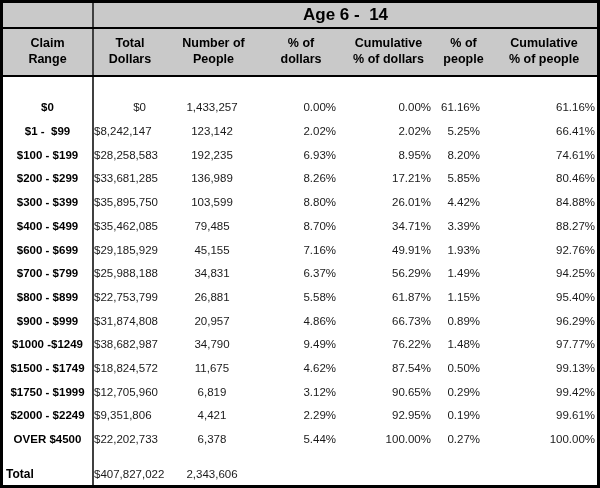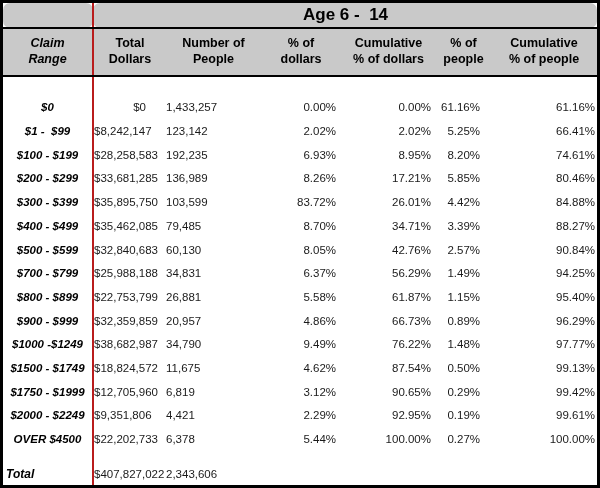--- a/index.html
+++ b/index.html
@@ -35,53 +35,52 @@
   tr.title-row th {
     background: #c9c9c9;
     height: 24px;
     border-bottom: 2px solid #000000;
     font-size: 17px;
     font-weight: bold;
     color: #000000;
     white-space: pre;
     padding: 0;
     vertical-align: middle;
-    border-radius: 7px;
   }
   
   tr.header-row th {
     background: #c9c9c9;
     height: 46px;
     border-bottom: 2px solid #000000;
     font-size: 12.5px;
     font-weight: bold;
     color: #000000;
     text-align: center;
     line-height: 1.25;
     padding: 0;
     vertical-align: middle;
   }
   
-  .divR { border-right: 2px solid #b91c1c; font-style: italic; }
+  .divR { border-right: 2px solid #404040; }
 
   td {
     font-size: 11.5px;
     color: #1a1a1a;
     padding: 0;
     vertical-align: middle;
   }
   tr.data-row { height: 19.5px; }
   tr.data-row td.c0 {
     text-align: center;
     font-weight: bold;
     color: #000000;
     white-space: pre;
   }
   td.c1 { text-align: right; padding-right: 20px; }
-  td.c2 { text-align: left; padding-right: 3px; }
+  td.c2 { text-align: center; padding-right: 3px; }
   td.c3 { text-align: right; padding-right: 5px; }
   td.c4 { text-align: right; padding-right: 5px; }
   td.c5 { text-align: right; padding-right: 11px; }
   td.c6 { text-align: right; padding-right: 2px; }
 
   tr.spacer-top { height: 16px; }
   tr.spacer-mid { height: 12px; }
   tr.spacer-bottom { height: auto; }
 
   tr.total-row { height: 22px; }
@@ -182,42 +181,42 @@
           <td class="c2">136,989</td>
           <td class="c3">8.26%</td>
           <td class="c4">17.21%</td>
           <td class="c5">5.85%</td>
           <td class="c6">80.46%</td>
         </tr>
         <tr class="data-row">
           <td class="c0 divR">$300 - $399</td>
           <td class="c1">$35,895,750</td>
           <td class="c2">103,599</td>
-          <td class="c3">83.72%</td>
+          <td class="c3">8.80%</td>
           <td class="c4">26.01%</td>
           <td class="c5">4.42%</td>
           <td class="c6">84.88%</td>
         </tr>
         <tr class="data-row">
           <td class="c0 divR">$400 - $499</td>
           <td class="c1">$35,462,085</td>
           <td class="c2">79,485</td>
           <td class="c3">8.70%</td>
           <td class="c4">34.71%</td>
           <td class="c5">3.39%</td>
           <td class="c6">88.27%</td>
         </tr>
         <tr class="data-row">
-          <td class="c0 divR">$500 - $599</td>
-          <td class="c1">$32,840,683</td>
-          <td class="c2">60,130</td>
-          <td class="c3">8.05%</td>
-          <td class="c4">42.76%</td>
-          <td class="c5">2.57%</td>
-          <td class="c6">90.84%</td>
+          <td class="c0 divR">$600 - $699</td>
+          <td class="c1">$29,185,929</td>
+          <td class="c2">45,155</td>
+          <td class="c3">7.16%</td>
+          <td class="c4">49.91%</td>
+          <td class="c5">1.93%</td>
+          <td class="c6">92.76%</td>
         </tr>
         <tr class="data-row">
           <td class="c0 divR">$700 - $799</td>
           <td class="c1">$25,988,188</td>
           <td class="c2">34,831</td>
           <td class="c3">6.37%</td>
           <td class="c4">56.29%</td>
           <td class="c5">1.49%</td>
           <td class="c6">94.25%</td>
         </tr>
@@ -225,21 +224,21 @@
           <td class="c0 divR">$800 - $899</td>
           <td class="c1">$22,753,799</td>
           <td class="c2">26,881</td>
           <td class="c3">5.58%</td>
           <td class="c4">61.87%</td>
           <td class="c5">1.15%</td>
           <td class="c6">95.40%</td>
         </tr>
         <tr class="data-row">
           <td class="c0 divR">$900 - $999</td>
-          <td class="c1">$32,359,859</td>
+          <td class="c1">$31,874,808</td>
           <td class="c2">20,957</td>
           <td class="c3">4.86%</td>
           <td class="c4">66.73%</td>
           <td class="c5">0.89%</td>
           <td class="c6">96.29%</td>
         </tr>
         <tr class="data-row">
           <td class="c0 divR">$1000 -$1249</td>
           <td class="c1">$38,682,987</td>
           <td class="c2">34,790</td>

